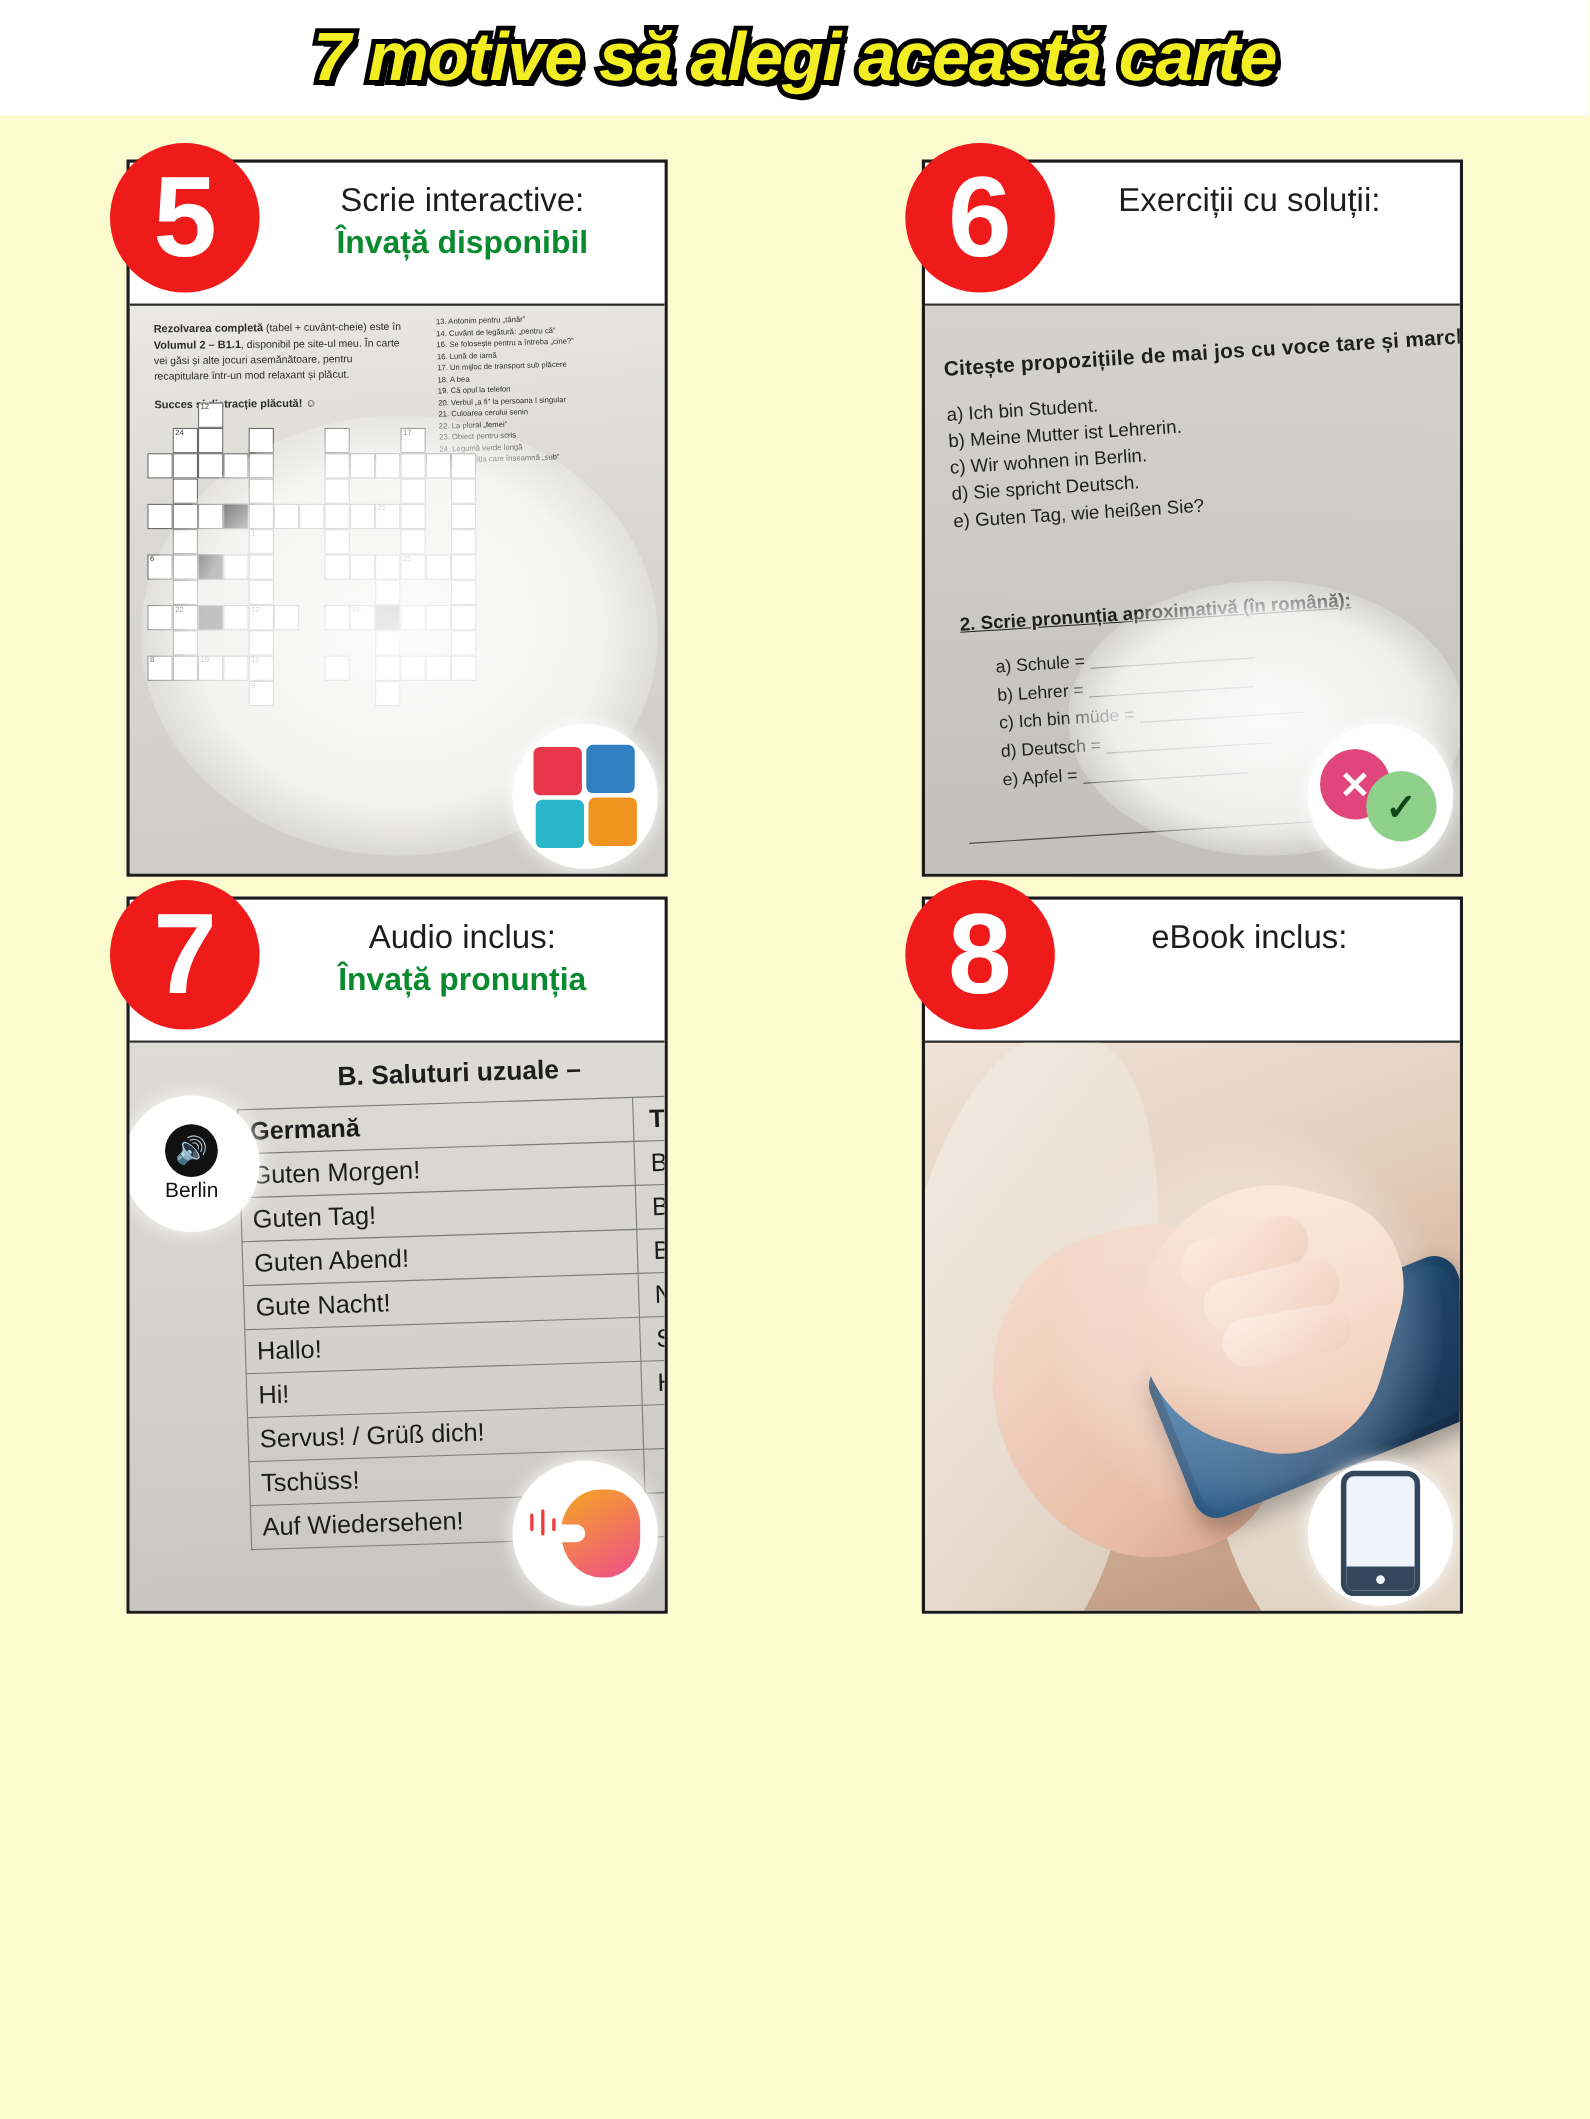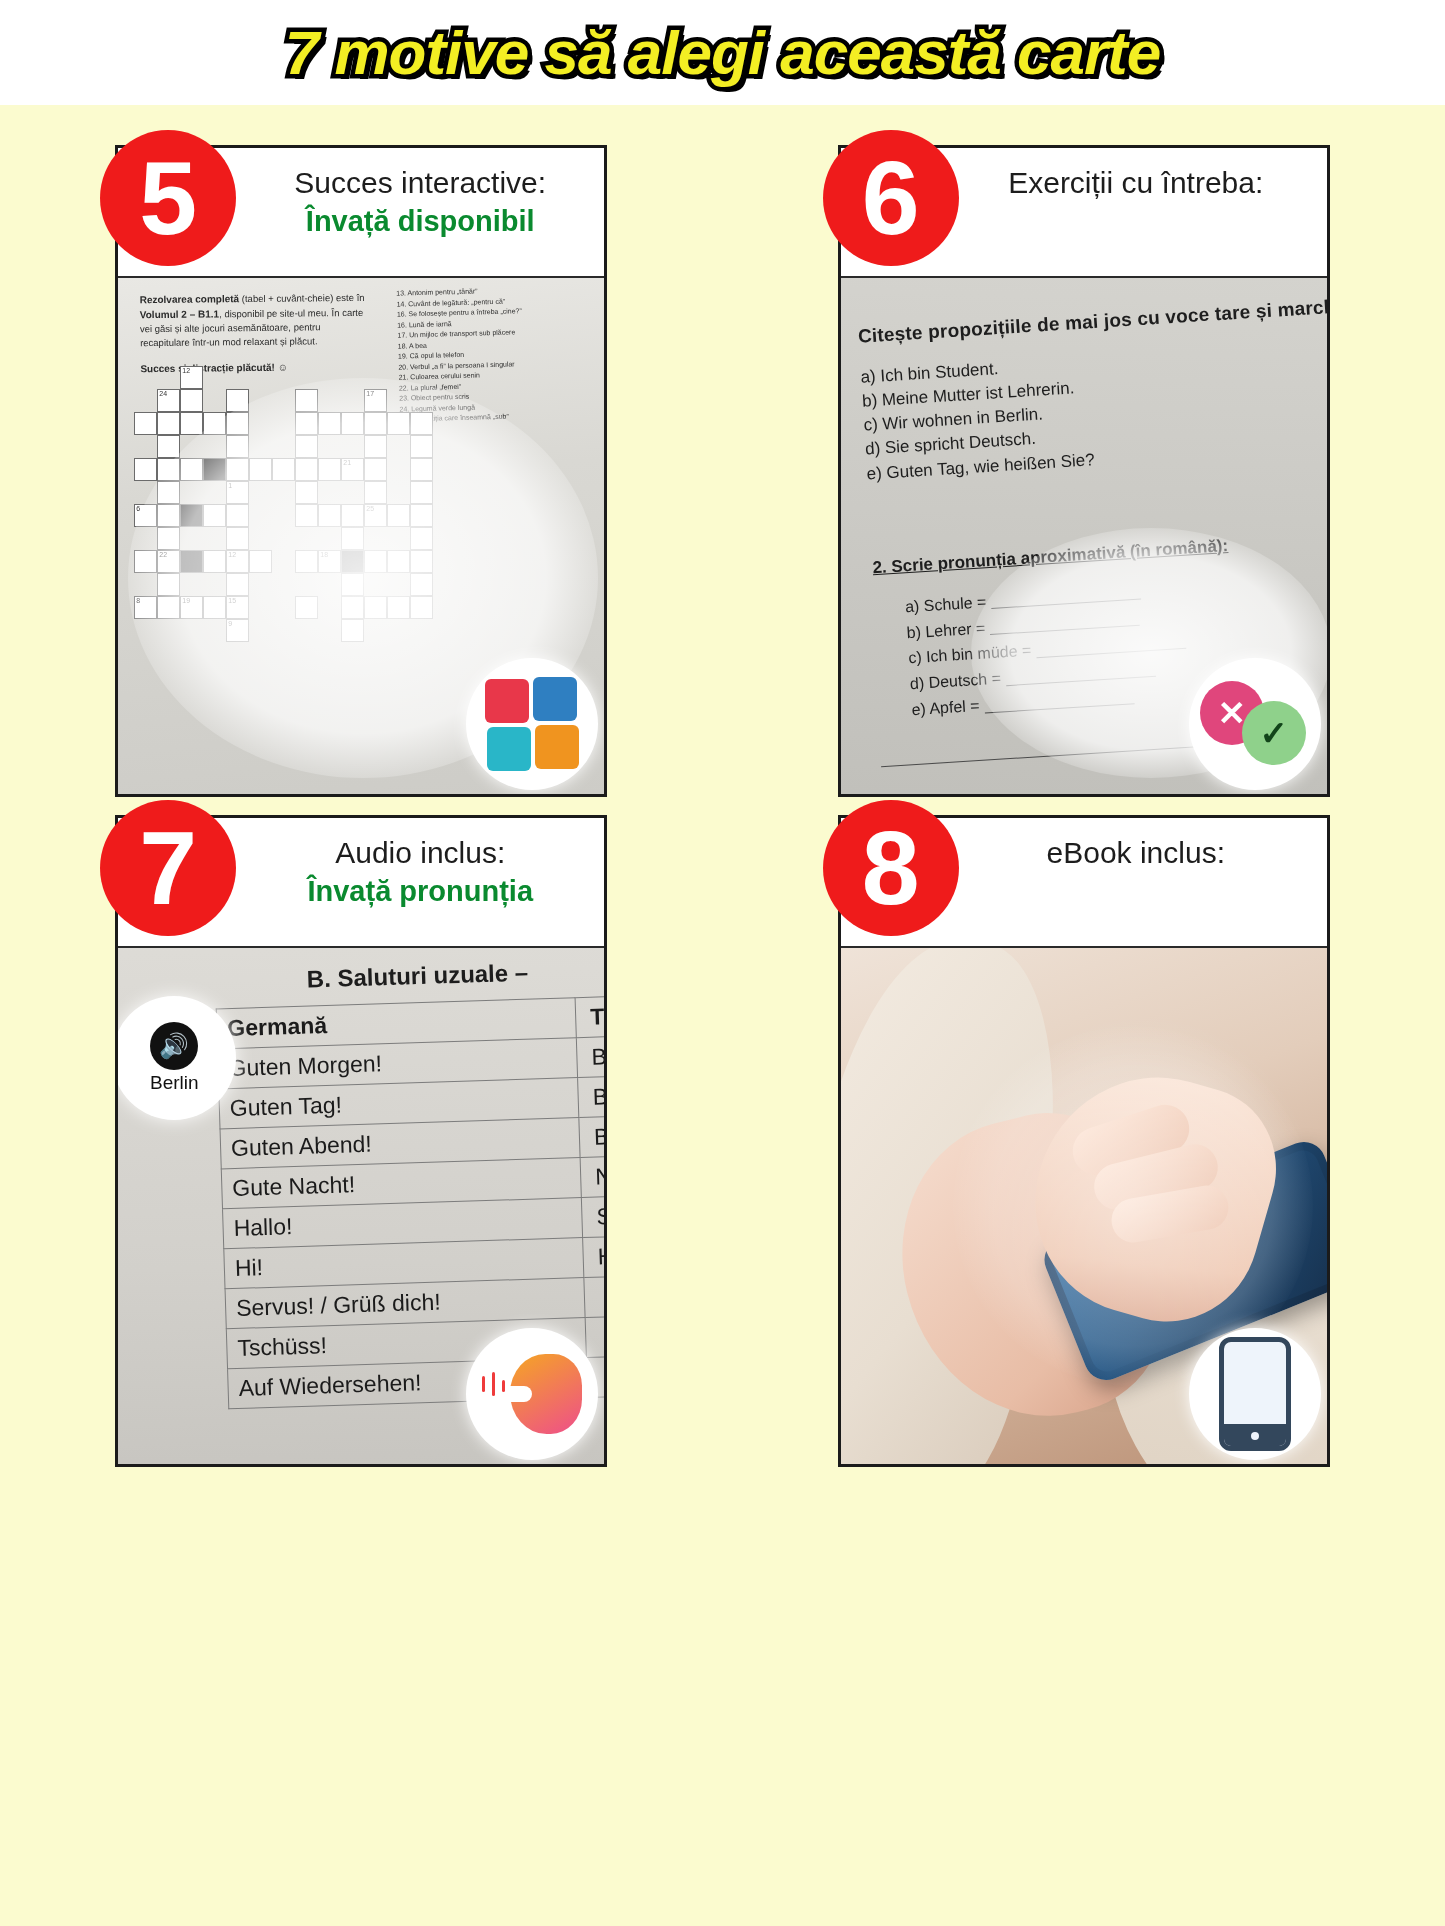--- a/index.html
+++ b/index.html
@@ -411,21 +411,21 @@
 <div class="header">
   <div class="header-title">7 motive să alegi această carte</div>
 </div>
 
 <div class="grid">
 
   <div class="cell">
     <div class="card">
       <div class="badge">5</div>
       <div class="card-head">
-        <div class="head-line1">Succes interactive:</div>
+        <div class="head-line1">Scrie interactive:</div>
         <div class="head-line2">Învață disponibil</div>
       </div>
       <div class="photo">
         <div class="paper5"></div>
 
         <div class="p5-text">
           <b>Rezolvarea completă</b>
           (tabel + cuvânt-cheie) este în<br>
           <b>Volumul 2 – B1.1</b>, disponibil pe site-ul meu.
           În carte vei găsi și alte jocuri asemănătoare, pentru recapitulare într-un mod relaxant și plăcut.
@@ -545,21 +545,21 @@
           </div>
         </div>
       </div>
     </div>
   </div>
 
   <div class="cell">
     <div class="card">
       <div class="badge">6</div>
       <div class="card-head wide-pad">
-        <div class="head-line1">Exerciții cu întreba:</div>
+        <div class="head-line1">Exerciții cu soluții:</div>
       </div>
       <div class="photo">
         <div class="paper6"></div>
         <div class="ex-wrap">
           <div class="ex-q1">Citește propozițiile de mai jos cu voce tare și marchează</div>
           <div class="ex-items">
             <div>a) Ich bin Student.</div>
             <div>b) Meine Mutter ist Lehrerin.</div>
             <div>c) Wir wohnen in Berlin.</div>
             <div>d) Sie spricht Deutsch.</div>

